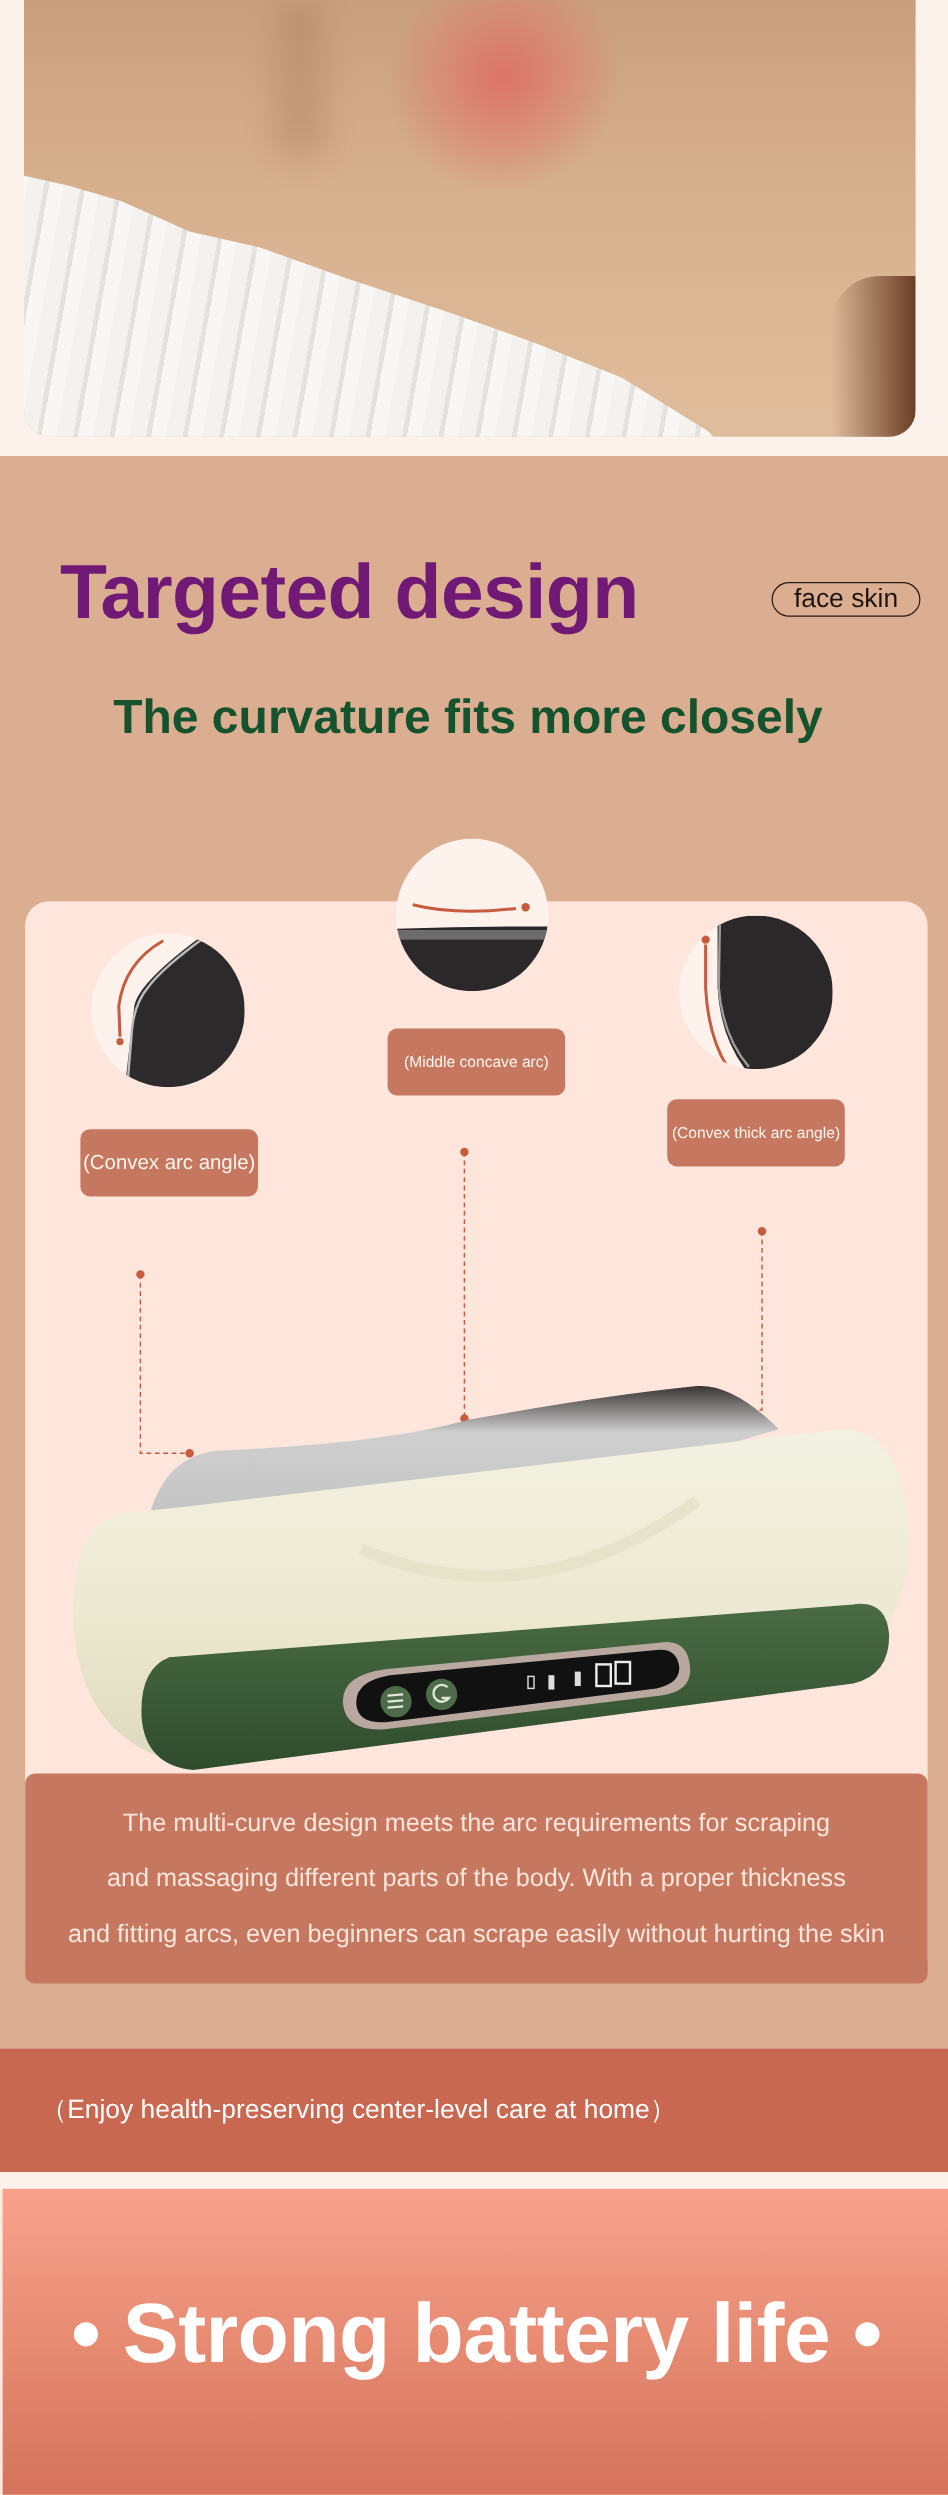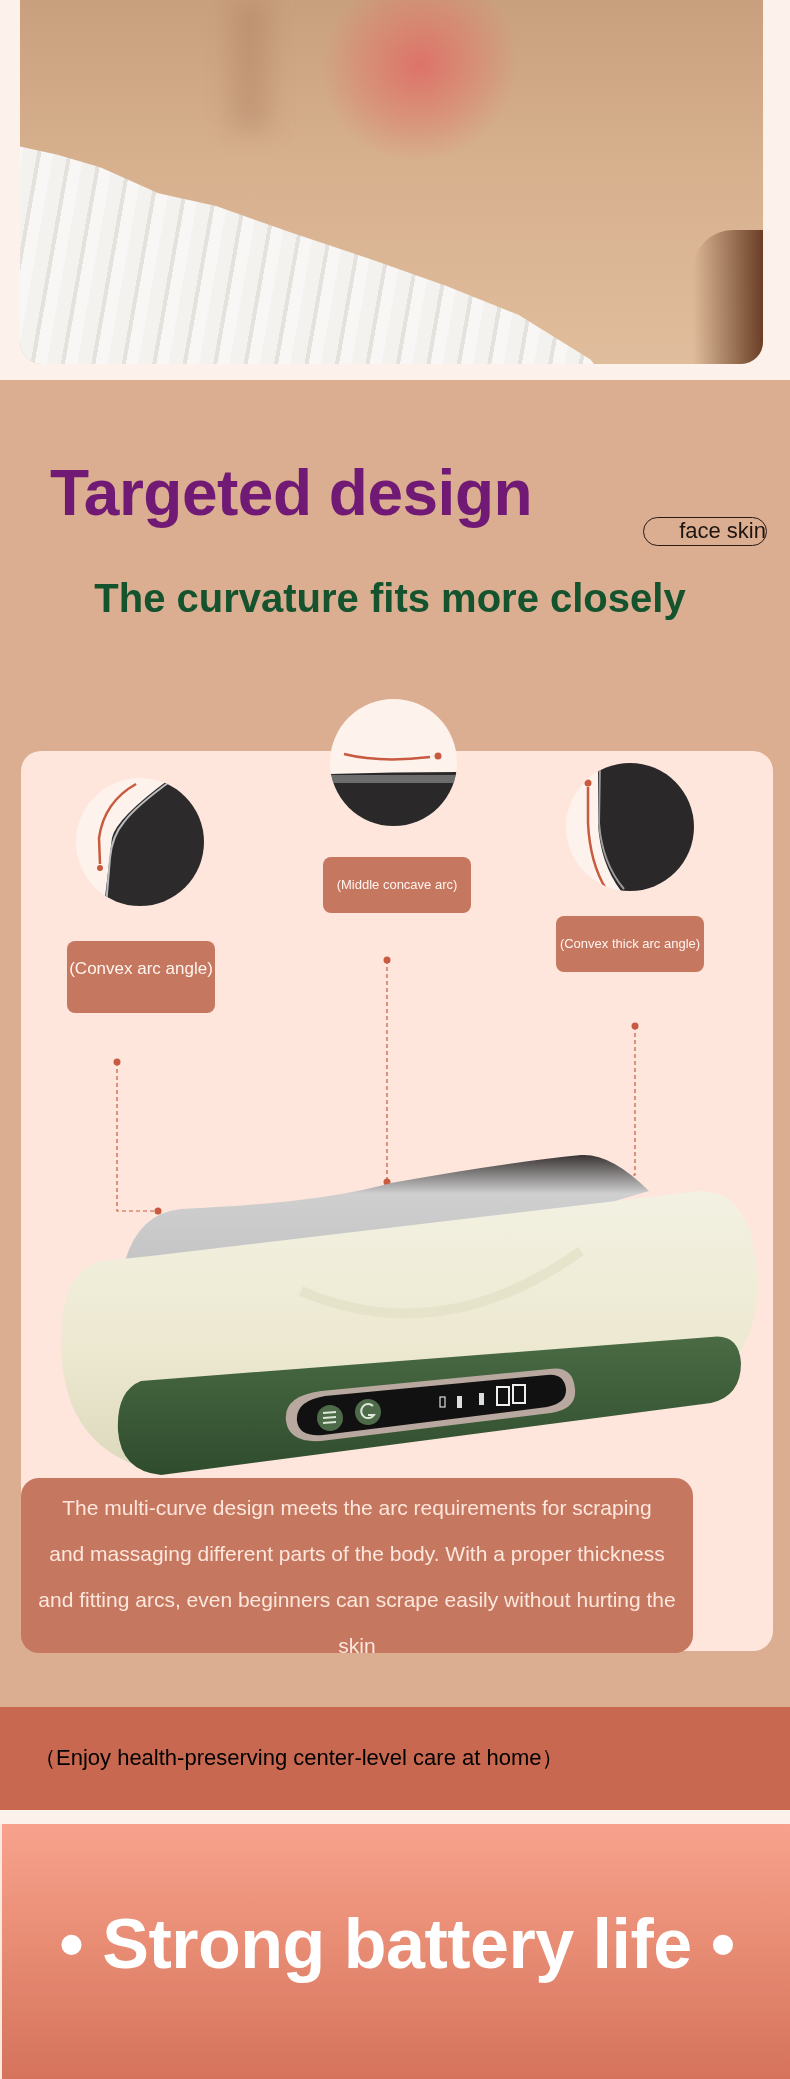--- a/index.html
+++ b/index.html
@@ -15,37 +15,37 @@
   .photo .shadowline { position: absolute; left: 210px; top: 0; width: 40px; height: 130px; background: rgba(150,100,70,0.25); filter: blur(12px); }
   .photo .fabric { position: absolute; left: -20px; top: 110px; width: 720px; height: 320px;
     background: repeating-linear-gradient(100deg, #f4f2ef 0 14px, #e5e2de 14px 18px, #f8f7f5 18px 30px);
     clip-path: polygon(0 10%, 8% 14%, 14% 18%, 22% 26%, 30% 30%, 40% 38%, 52% 47%, 62% 55%, 72% 64%, 82% 78%, 90% 100%, 0 100%); }
   .photo .armpit { position: absolute; right: 0; top: 230px; width: 70px; height: 140px; background: linear-gradient(90deg, rgba(140,90,60,0), #6a3e25); border-radius: 40px 0 0 0; }
 
   
   .tan-sec { position: absolute; left: 0; top: 380px; width: 790px; height: 1327px; background: #dbae91; }
   .title { position: absolute; left: 50px; top: 76px; font-size: 64px; color: #701a75; letter-spacing: -0.5px; font-family: "Liberation Sans", sans-serif; }
   .chip { position: absolute; left: 643px; top: 105px; width: 124px; height: 29px; border: 1.5px solid #2a1a14; border-radius: 15px;
-    font-size: 22px; color: #1e1410; text-align: right; line-height: 26px; margin-top: 32px; }
+    font-size: 22px; color: #1e1410; text-align: center; line-height: 26px; }
   .subtitle { position: absolute; left: 0; width: 790px; top: 196px; text-align: center; font-size: 40px; color: #14532d; padding-right: 10px; }
 
   .card { position: absolute; left: 21px; top: 371px; width: 752px; height: 900px; background: #fee6dc; border-radius: 20px; }
 
   .lens { position: absolute; border-radius: 50%; overflow: hidden; background: #fef2ec; }
 
   .tag { position: absolute; background: #c67760; color: #fff4ee; border-radius: 8px; text-align: center; }
   .tag span { display: block; }
 
-  .desc { position: absolute; left: 21px; top: 1098px; width: 672px; height: 175px; background: #c57760; border-radius: 18px;
-    color: #fde7dc; text-align: center; font-size: 21px; padding-top: 7px; }
+  .desc { position: absolute; left: 21px; top: 1098px; width: 752px; height: 175px; background: #c57760; border-radius: 8px;
+    color: #fde7dc; text-align: center; font-size: 21px; padding-top: 19px; }
   .desc div { height: 46px; line-height: 46px; }
 
   
   .band { position: absolute; left: 0; top: 1707px; width: 790px; height: 103px; background: #c86851; }
-  .band-text { position: absolute; left: 34px; top: 36px; font-size: 22px; color: #000000; }
+  .band-text { position: absolute; left: 34px; top: 36px; font-size: 22px; color: #ffffff; }
 
   .battery { position: absolute; left: 0; top: 1810px; width: 790px; height: 269px;
     background: linear-gradient(180deg, #f8a28d 0%, #e88c74 45%, #d3705a 100%); border-left: 2px solid #fde8df; margin-top: 14px; }
   .battery-title { position: absolute; left: 0; width: 790px; top: 80px; text-align: center; font-size: 70px; color: #fff; font-weight: bold; letter-spacing: -0.5px; }
 
   svg { display: block; }
 </style>
 </head>
 <body>
 
@@ -87,21 +87,21 @@
 
       <div class="lens" style="left:545px; top:12px; width:128px; height:128px;">
         <svg width="128" height="128" viewBox="0 0 128 128">
           <path d="M32 0 L128 0 L128 128 L55 128 Q34 100 32 60 Z" fill="#2a2828"></path>
           <path d="M34 0 L33 60 Q36 100 58 126" stroke="#9c9c9c" stroke-width="2" fill="none"></path>
           <circle cx="22" cy="20" r="3.5" fill="#c75a3f"></circle>
           <path d="M22 24 L22 60 Q24 100 40 126" stroke="#c75a3f" stroke-width="2.5" fill="none"></path>
         </svg>
       </div>
 
-      <div class="tag" style="left:46px; top:190px; width:148px; height:72px; font-size:17px; line-height:56px;">
+      <div class="tag" style="left:46px; top:190px; width:148px; height:56px; font-size:17px; line-height:56px;">
         <span>(Convex arc angle)</span>
       </div>
       <div class="tag" style="left:535px; top:165px; width:148px; height:56px; font-size:13px; line-height:56px;">
         <span>(Convex thick arc angle)</span>
       </div>
       <div class="tag" style="left:302px; top:106px; width:148px; height:56px; font-size:13px; line-height:56px;">
         <span>(Middle concave arc)</span>
       </div>
 
       <svg style="position:absolute; left:0; top:0;" width="752" height="900">

